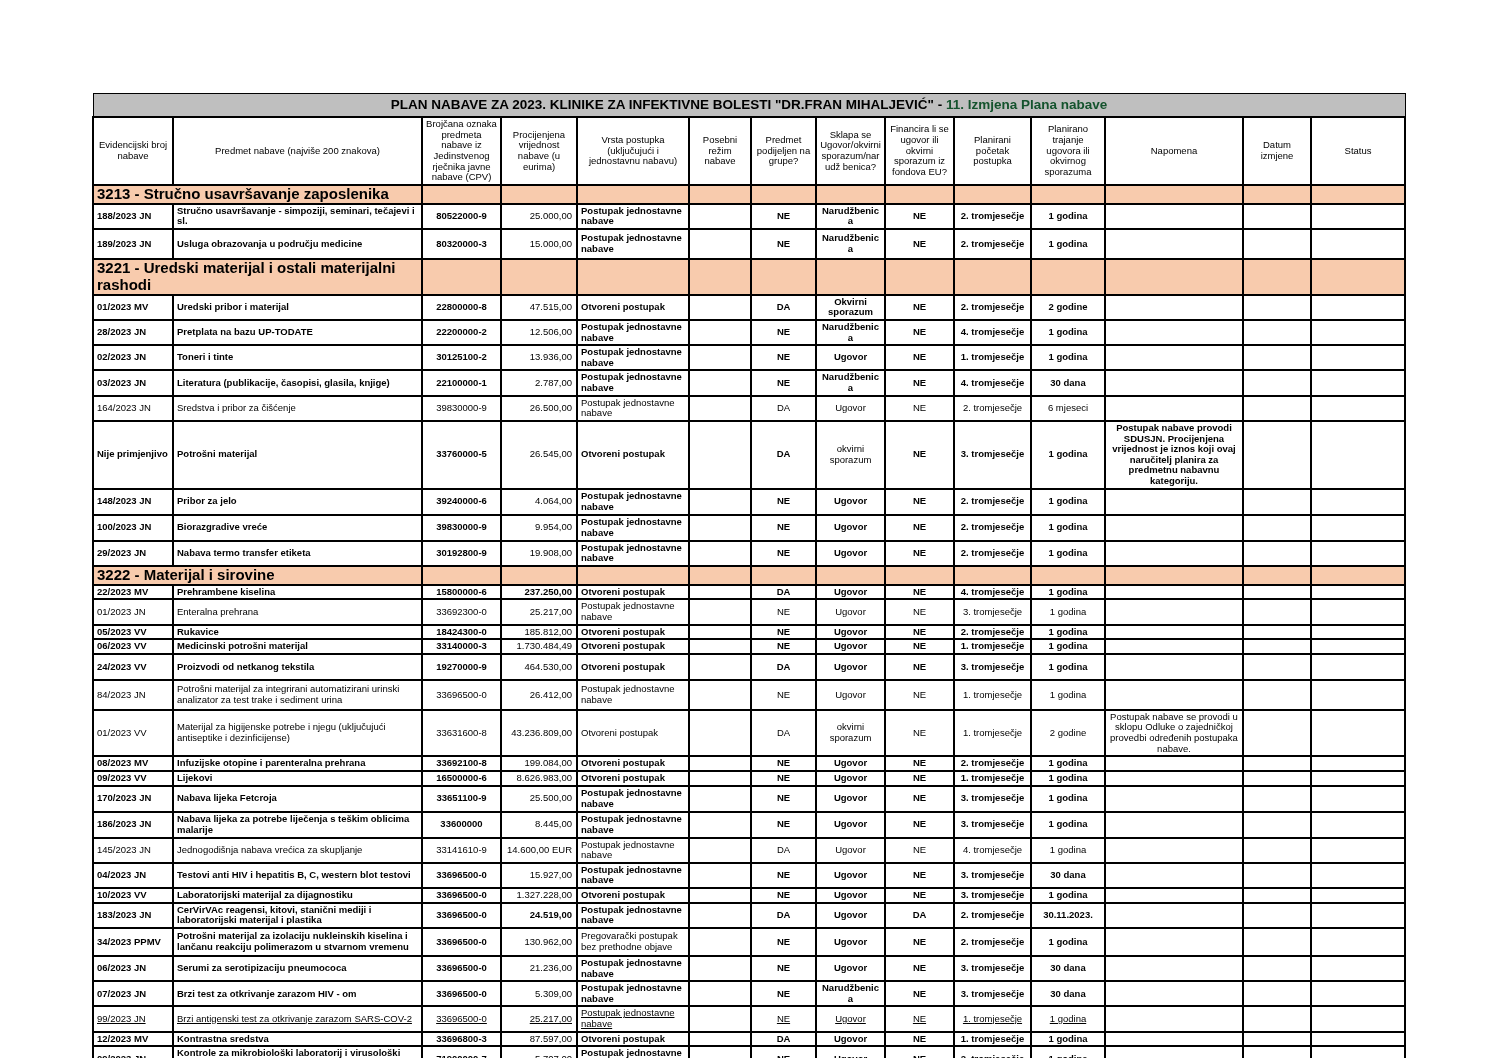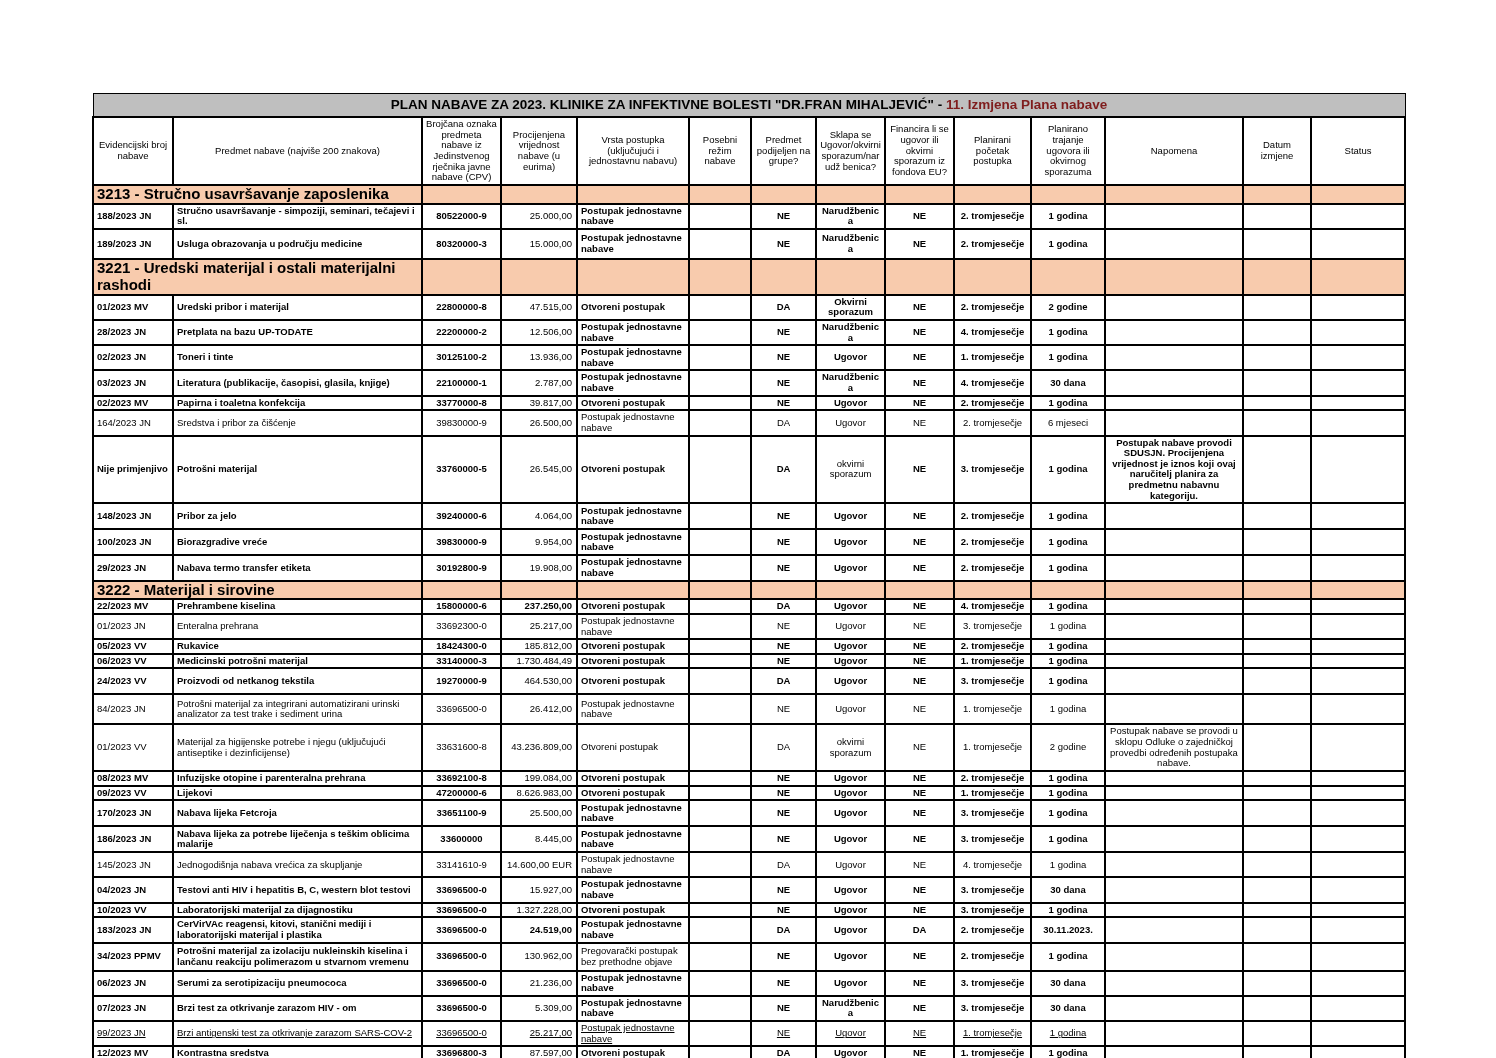--- a/index.html
+++ b/index.html
@@ -3,21 +3,21 @@
 <meta charset="utf-8">
 <style>
   html,body{margin:0;padding:0;background:#ffffff;}
   .page{position:relative;width:1496px;height:1058px;background:#ffffff;overflow:hidden;
         font-family:"Liberation Sans",sans-serif;color:#000;}
   table{position:absolute;left:92px;top:93px;width:1312px;border-collapse:collapse;table-layout:fixed;}
   td,th{border:2px solid #000;font-size:9.5px;line-height:1.12;vertical-align:middle;
         padding:1px 3px;overflow:hidden;word-wrap:break-word;}
   .title-row td{background:#bfbfbf;border:1px solid #000;border-bottom:2px solid #000;
         font-size:13.5px;font-weight:bold;text-align:center;height:20px;padding:1px 2px;}
-  .title-row .red{color:#7f1d1d;margin-top:24px;}
+  .title-row .red{color:#14532d;margin-top:24px;}
   .head-row th{background:#ffffff;font-weight:normal;text-align:center;height:64px;font-size:9.5px;}
   .section-row td{background:#f8cbad;}
   .sec-label{font-weight:bold;text-align:left;font-size:15px;padding:0 3px;}
   .c-id{text-align:left;}
   .c-pred{text-align:left;margin-left:31px;}
   .c-cpv,.c-grp,.c-skl,.c-eu,.c-poc,.c-traj,.c-nap,.c-rez,.c-dat,.c-st{text-align:center;}
   .c-val{text-align:right;padding-right:4px;margin-top:11px;}
   .c-vrsta{text-align:left;}
   tr.bold td{font-weight:bold;}
   tr.bold td.c-val{font-weight:normal;}
@@ -187,36 +187,20 @@
           <td class="c-rez"></td>
           <td class="c-grp">NE</td>
           <td class="c-skl">Narudžbenica</td>
           <td class="c-eu">NE</td>
           <td class="c-poc">4. tromjesečje</td>
           <td class="c-traj">30 dana</td>
           <td class="c-nap"></td>
           <td class="c-dat"></td>
           <td class="c-st"></td>
         </tr>
-        <tr class="bold" style="height: 14px;">
-          <td class="c-id">02/2023 MV</td>
-          <td class="c-pred">Papirna i toaletna konfekcija</td>
-          <td class="c-cpv">33770000-8</td>
-          <td class="c-val">39.817,00</td>
-          <td class="c-vrsta">Otvoreni postupak</td>
-          <td class="c-rez"></td>
-          <td class="c-grp">NE</td>
-          <td class="c-skl">Ugovor</td>
-          <td class="c-eu">NE</td>
-          <td class="c-poc">2. tromjesečje</td>
-          <td class="c-traj">1 godina</td>
-          <td class="c-nap"></td>
-          <td class="c-dat"></td>
-          <td class="c-st"></td>
-        </tr>
         <tr style="height: 22px;">
           <td class="c-id">164/2023 JN</td>
           <td class="c-pred">Sredstva i pribor za čišćenje</td>
           <td class="c-cpv">39830000-9</td>
           <td class="c-val">26.500,00</td>
           <td class="c-vrsta">Postupak jednostavne nabave</td>
           <td class="c-rez"></td>
           <td class="c-grp">DA</td>
           <td class="c-skl">Ugovor</td>
           <td class="c-eu">NE</td>
@@ -429,21 +413,21 @@
           <td class="c-eu">NE</td>
           <td class="c-poc">2. tromjesečje</td>
           <td class="c-traj">1 godina</td>
           <td class="c-nap"></td>
           <td class="c-dat"></td>
           <td class="c-st"></td>
         </tr>
         <tr class="bold" style="height: 13px;">
           <td class="c-id">09/2023 VV</td>
           <td class="c-pred">Lijekovi</td>
-          <td class="c-cpv">47200000-6</td>
+          <td class="c-cpv">16500000-6</td>
           <td class="c-val">8.626.983,00</td>
           <td class="c-vrsta">Otvoreni postupak</td>
           <td class="c-rez"></td>
           <td class="c-grp">NE</td>
           <td class="c-skl">Ugovor</td>
           <td class="c-eu">NE</td>
           <td class="c-poc">1. tromjesečje</td>
           <td class="c-traj">1 godina</td>
           <td class="c-nap"></td>
           <td class="c-dat"></td>

